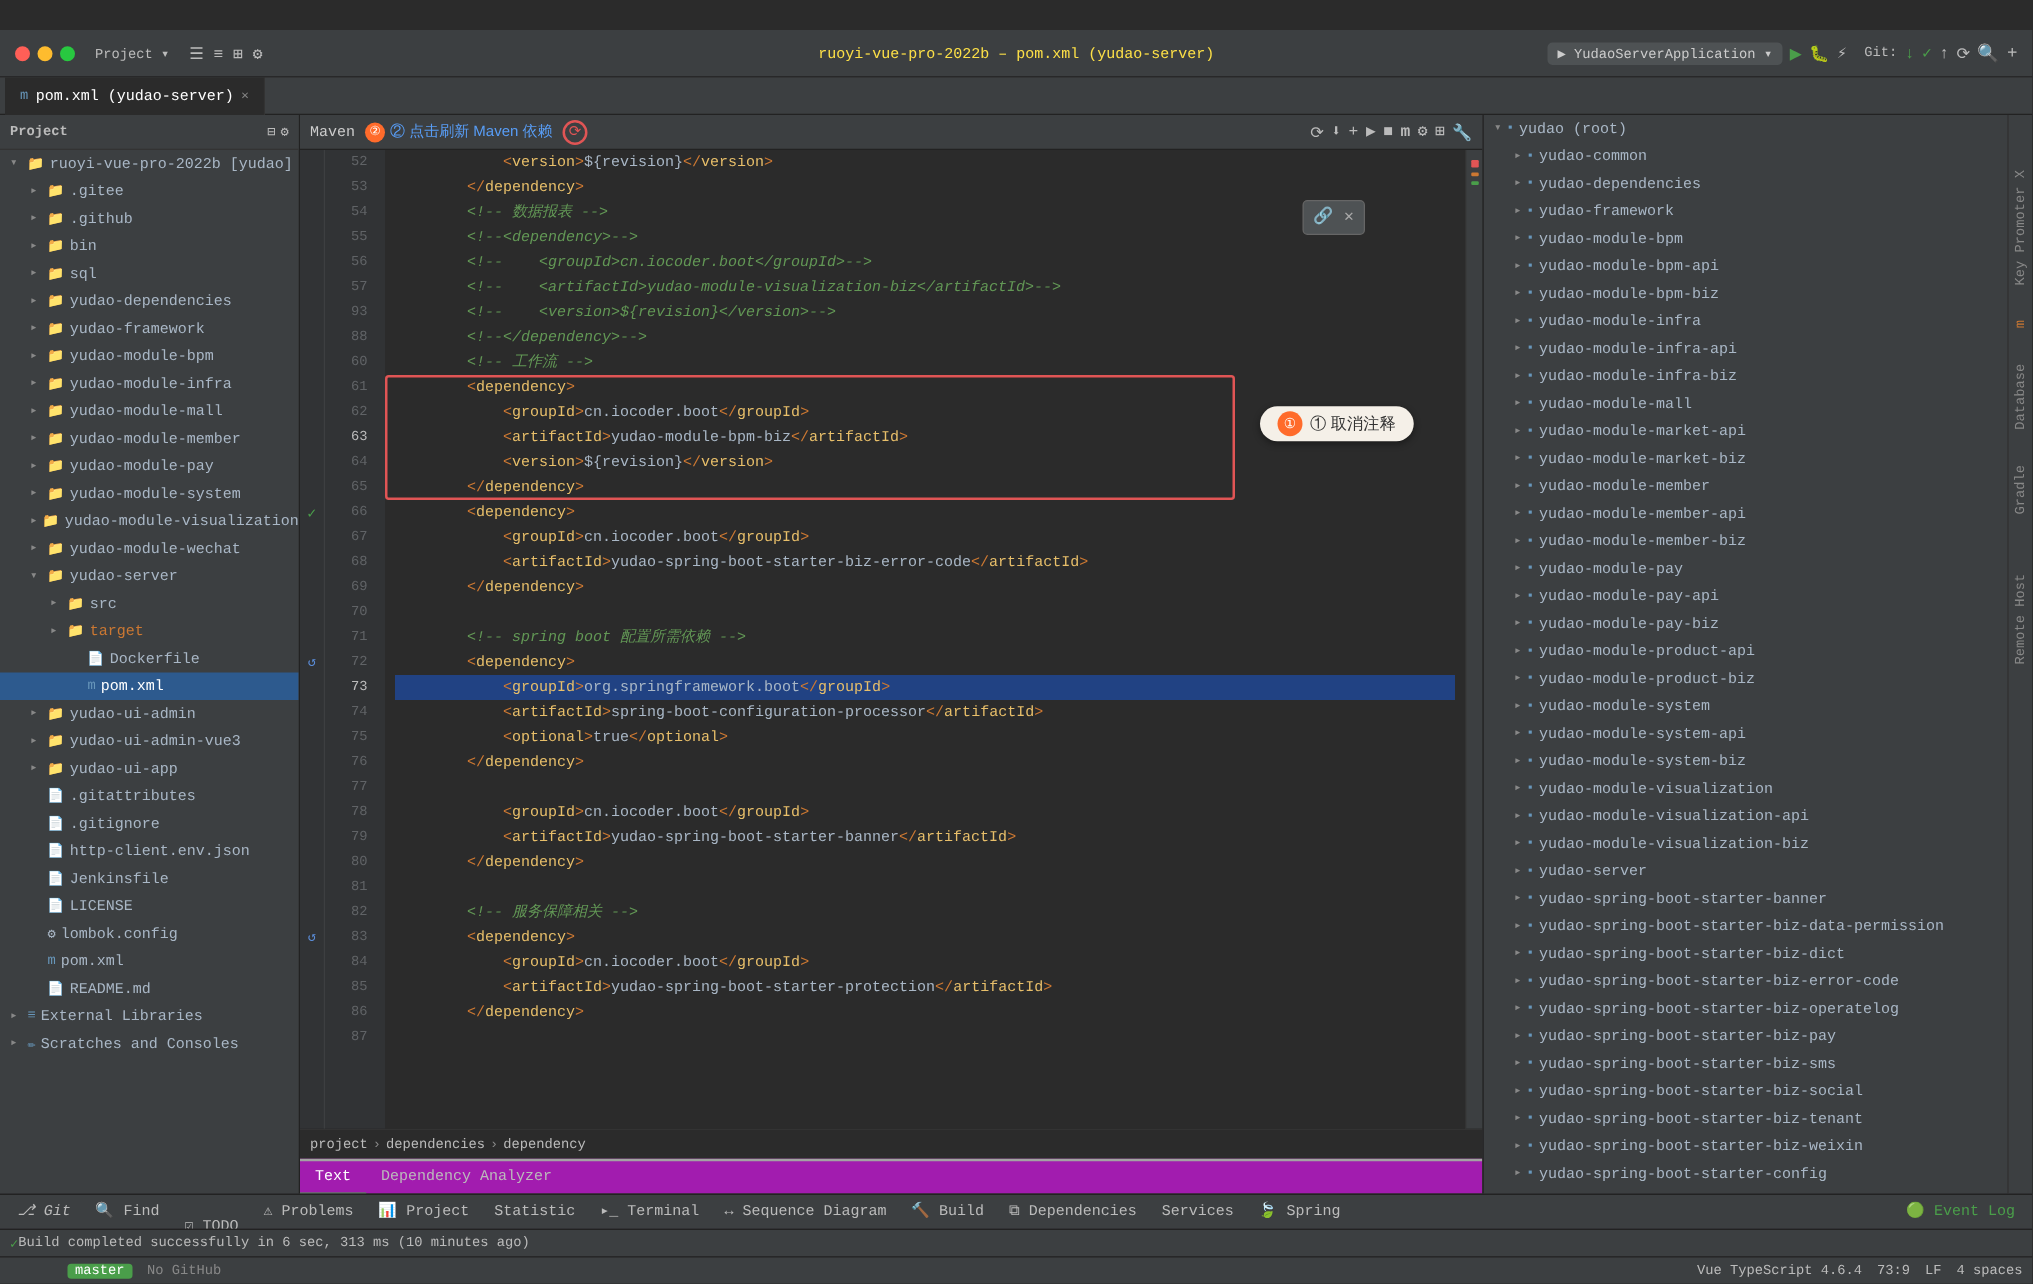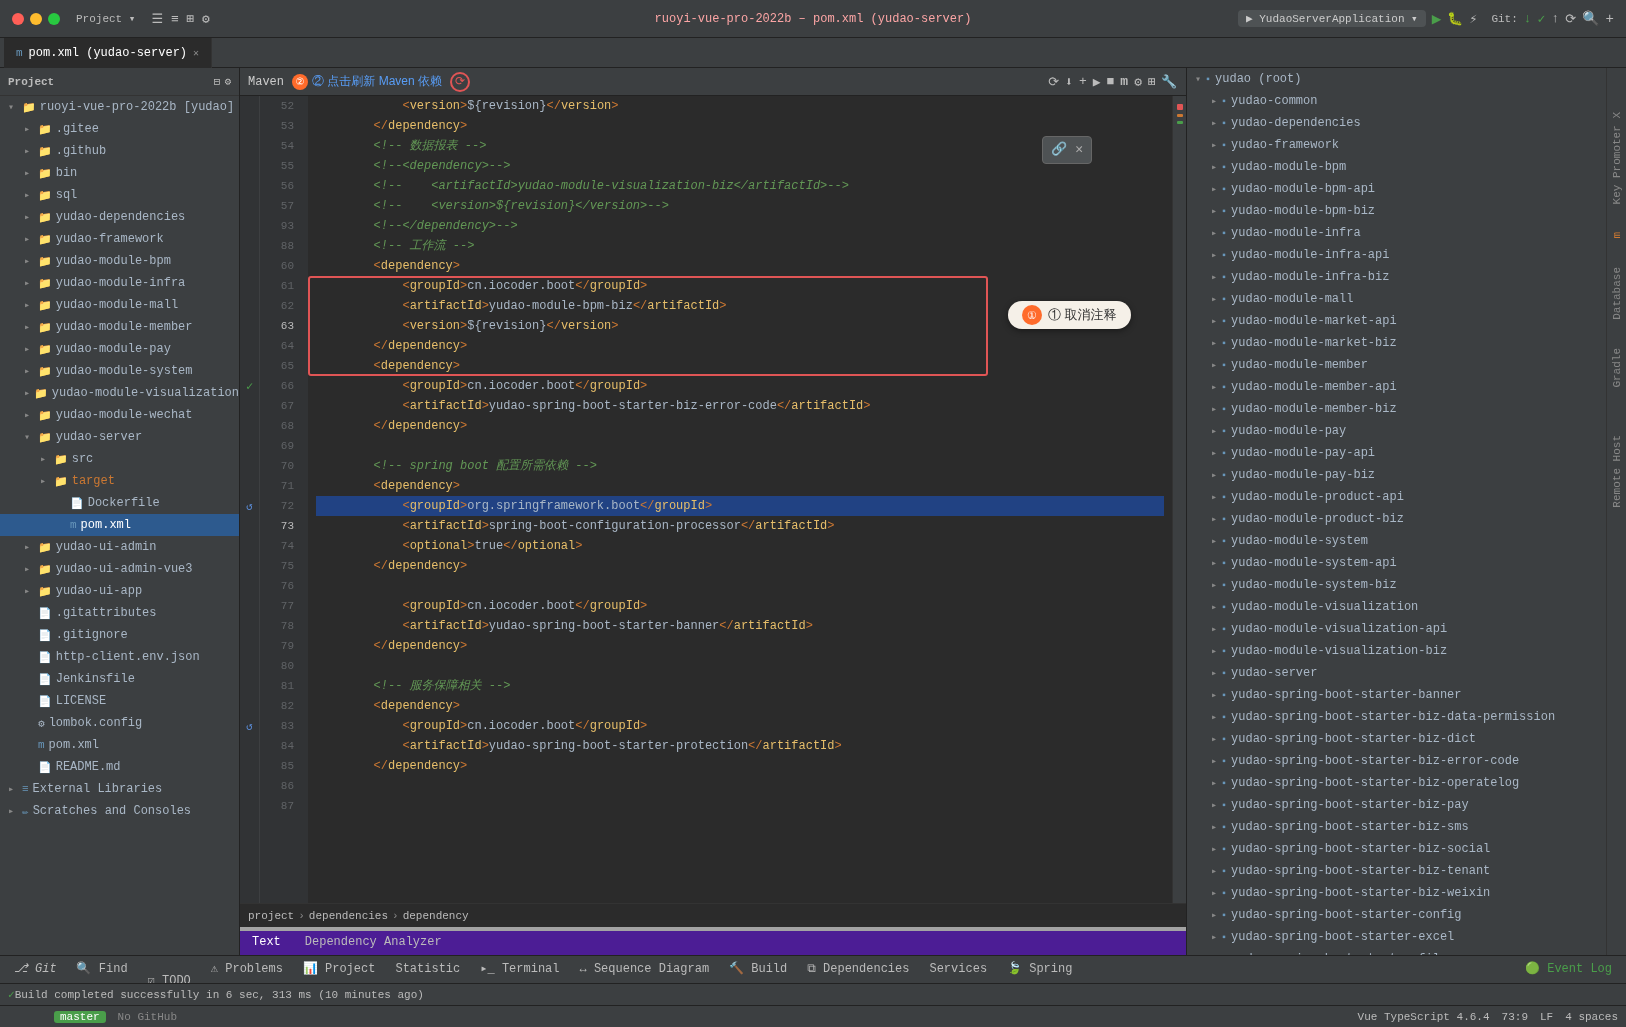--- a/index.html
+++ b/index.html
@@ -18,20 +18,21 @@
     
     .title-bar {
       height: 38px;
       background: #3c3f41;
       display: flex;
       align-items: center;
       justify-content: space-between;
       padding: 0 12px;
       border-bottom: 1px solid #222;
       flex-shrink: 0;
+      margin-top: 24px;
     }
     .title-bar-left {
       display: flex;
       align-items: center;
       gap: 8px;
     }
     .traffic-lights {
       display: flex;
       gap: 6px;
       margin-right: 8px;
@@ -41,21 +42,21 @@
       height: 12px;
       border-radius: 50%;
     }
     .tl-red { background: #ff5f57; }
     .tl-yellow { background: #febc2e; }
     .tl-green { background: #28c840; }
     .title-bar-center {
       position: absolute;
       left: 50%;
       transform: translateX(-50%);
-      color: #fca5a5;
+      color: #fde047;
       font-size: 12px;
     }
     .title-bar-right {
       display: flex;
       align-items: center;
       gap: 6px;
     }
 
     
     .tab-bar {
@@ -243,24 +244,24 @@
       background: #4a9e4a; 
       color: white; 
       padding: 0 6px; 
       border-radius: 3px;
       font-size: 11px;
     }
 
     
     .bottom-tabs {
       height: 28px;
-      background: #4c1d95;
-      display: flex;
-      align-items: center;
-      border-top: 4px solid #a3a3a3;
+      background: #a21caf;
+      display: flex;
+      align-items: center;
+      border-top: 2px solid #a3a3a3;
       flex-shrink: 0;
       gap: 0;
     }
     .bottom-tab {
       height: 28px;
       padding: 0 12px;
       display: flex;
       align-items: center;
       gap: 4px;
       color: #bbb;
@@ -678,20 +679,24 @@
         <div class="code-line">
           <span style="color:#a9b7c6;">&nbsp;&nbsp;&nbsp;&nbsp;&nbsp;&nbsp;&nbsp;&nbsp;</span>
             <span class="comment">&lt;!-- 数据报表 --&gt;</span>
         </div>
         <div class="code-line">
           <span style="color:#a9b7c6;">&nbsp;&nbsp;&nbsp;&nbsp;&nbsp;&nbsp;&nbsp;&nbsp;</span>
             <span class="comment">&lt;!--&lt;dependency&gt;--&gt;</span>
         </div>
         <div class="code-line">
           <span style="color:#a9b7c6;">&nbsp;&nbsp;&nbsp;&nbsp;&nbsp;&nbsp;&nbsp;&nbsp;</span>
+            <span class="comment">&lt;!--&nbsp;&nbsp;&nbsp;&nbsp;&lt;groupId&gt;cn.iocoder.boot&lt;/groupId&gt;--&gt;</span>
+        </div>
+        <div class="code-line">
+          <span style="color:#a9b7c6;">&nbsp;&nbsp;&nbsp;&nbsp;&nbsp;&nbsp;&nbsp;&nbsp;</span>
             <span class="comment">&lt;!--&nbsp;&nbsp;&nbsp;&nbsp;&lt;artifactId&gt;yudao-module-visualization-biz&lt;/artifactId&gt;--&gt;</span>
         </div>
         <div class="code-line">
           <span style="color:#a9b7c6;">&nbsp;&nbsp;&nbsp;&nbsp;&nbsp;&nbsp;&nbsp;&nbsp;</span>
             <span class="comment">&lt;!--&nbsp;&nbsp;&nbsp;&nbsp;&lt;version&gt;${revision}&lt;/version&gt;--&gt;</span>
         </div>
         <div class="code-line">
           <span style="color:#a9b7c6;">&nbsp;&nbsp;&nbsp;&nbsp;&nbsp;&nbsp;&nbsp;&nbsp;</span>
             <span class="comment">&lt;!--&lt;/dependency&gt;--&gt;</span>
         </div>

